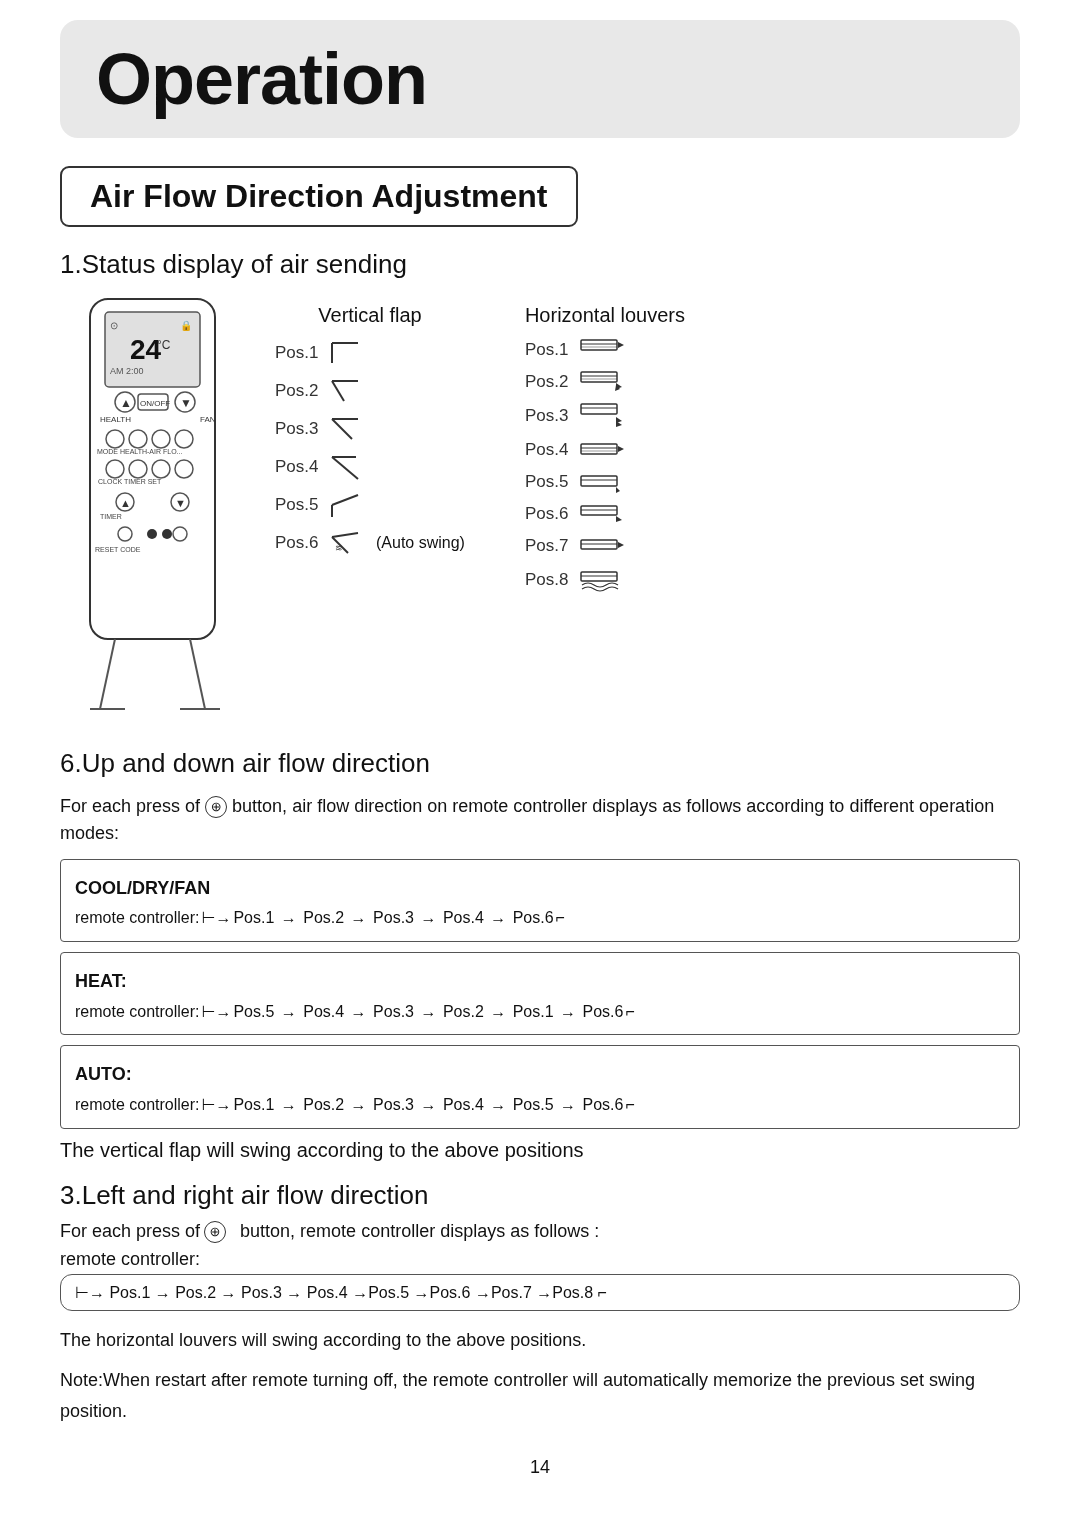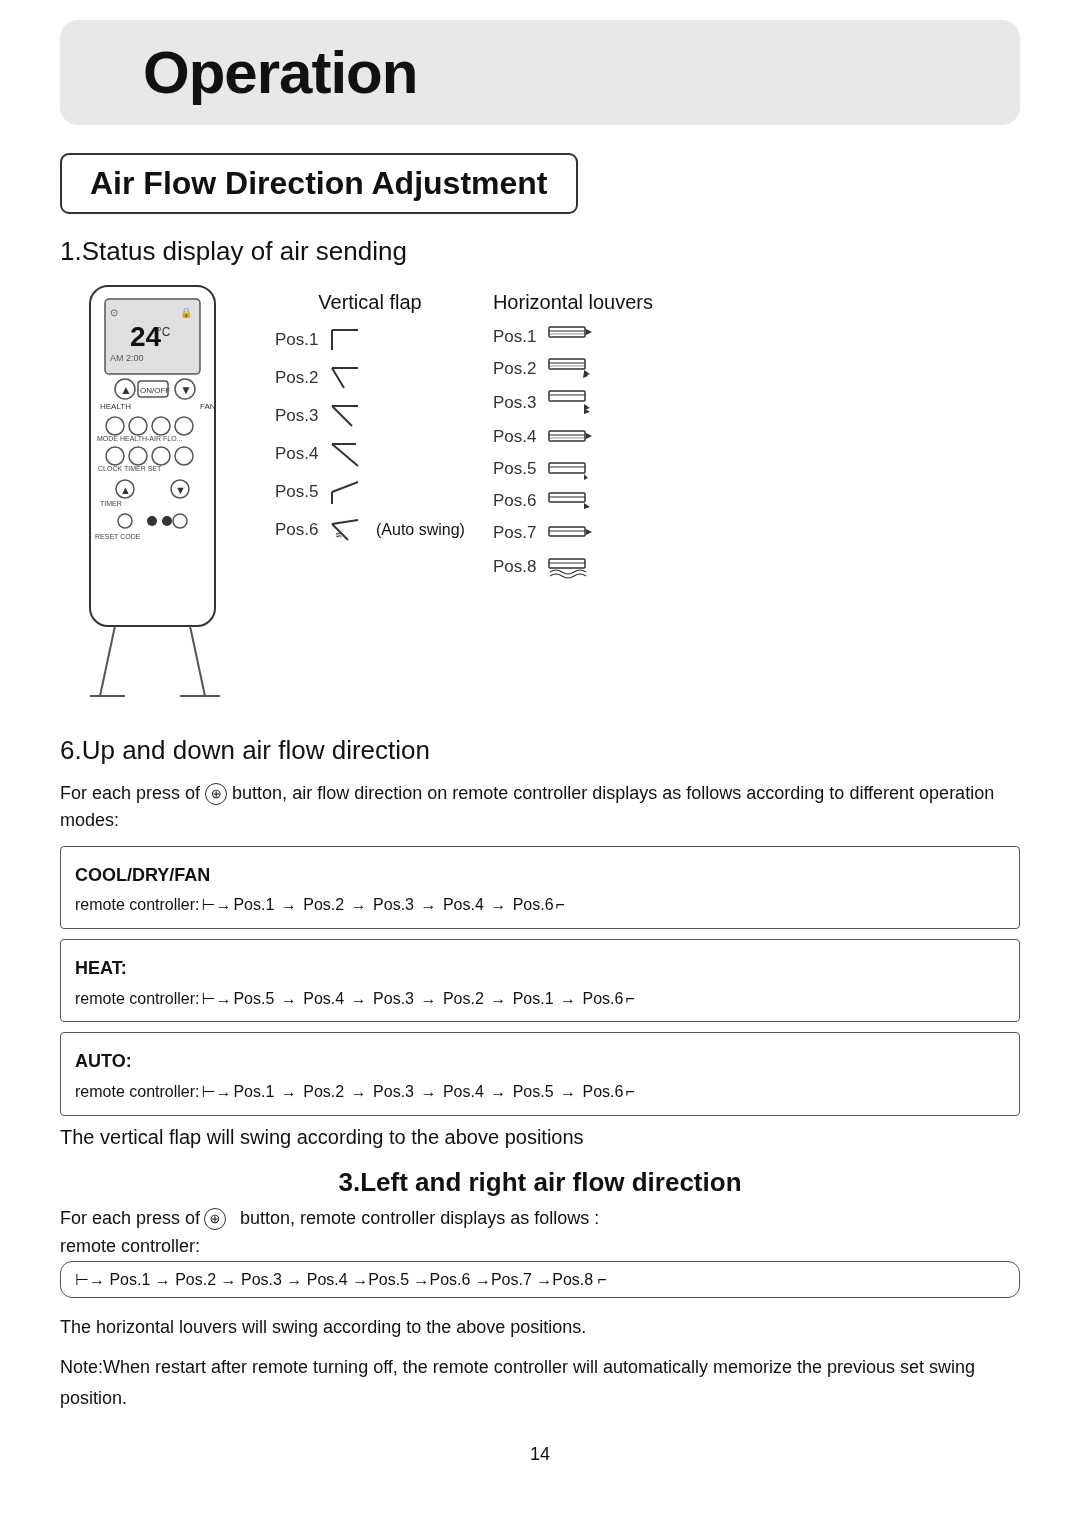--- a/index.html
+++ b/index.html
@@ -19,25 +19,24 @@
       padding: 20px 60px 40px 60px;
     }
 
     .title-box {
       background: #e8e8e8;
       border-radius: 18px;
       padding: 18px 36px;
       margin-bottom: 28px;
     }
     .page-title {
-      font-size: 60px;
+      font-size: 72px;
       font-weight: bold;
       color: #111;
       letter-spacing: -1px;
-      margin-left: 47px;
     }
 
     .section-header-box {
       border: 2.5px solid #333;
       border-radius: 9px;
       display: inline-block;
       padding: 10px 28px;
       margin-bottom: 22px;
     }
     .section-header {
@@ -67,21 +66,21 @@
     }
 
     
     .remote-svg {
       width: 185px;
     }
 
     .positions-container {
       display: flex;
       flex-direction: row;
-      gap: 28px;
+      gap: 60px;
       flex: 1;
       padding-top: 10px;
     }
 
     .pos-group {
       display: flex;
       flex-direction: column;
       gap: 4px;
     }
 
@@ -138,23 +137,22 @@
       gap: 2px;
     }
 
     .note-text {
       font-size: 20px;
       margin: 10px 0 17px 0;
     }
 
     .section3-title {
       font-size: 26px;
-      font-weight: bold;
+      font-weight: normal;
       margin-bottom: 10px;
-      text-align: center;
     }
 
     .lr-flow-box {
       border: 1.5px solid #555;
       border-radius: 12px;
       padding: 8px 14px;
       margin-bottom: 14px;
       font-size: 16px;
     }
 

